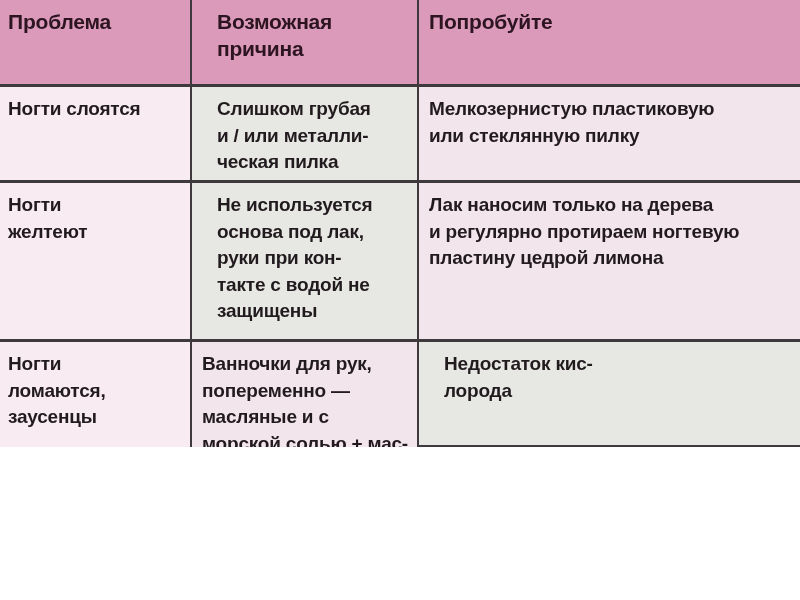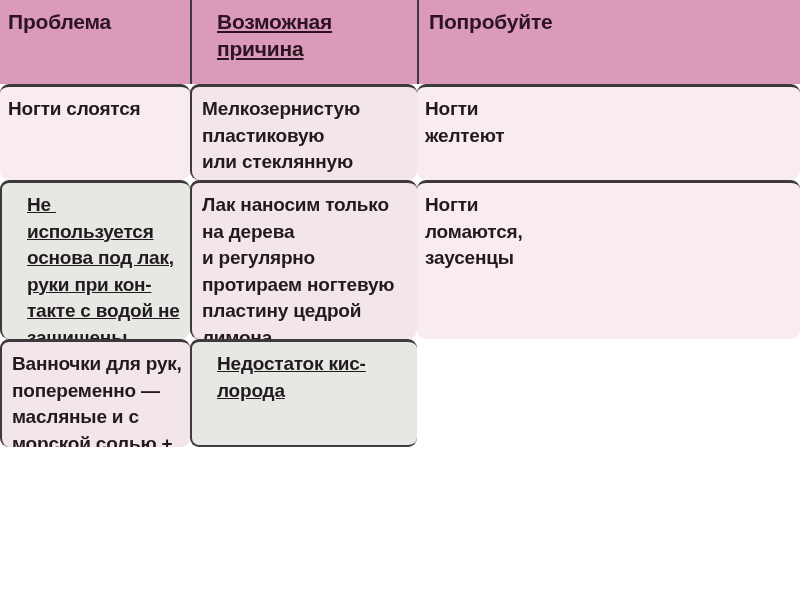--- a/index.html
+++ b/index.html
@@ -27,48 +27,50 @@
     line-height: 26.5px;
     padding: 9px 8px 0 12px;
     letter-spacing: -0.2px;
     overflow: hidden;
   }
   .c1 { background: var(--problem-col-bg, #f8ecf2); padding-left: 8px; }
   .c2 {
     background: var(--cause-col-bg, #e7e8e3);
     border-left: 2px solid var(--grid-line, #3e393c);
     padding-left: 25px;
-    text-decoration: underline;
   }
   .c3 {
     background: var(--suggestion-col-bg, #f3e5ec);
     border-left: 2px solid var(--grid-line, #3e393c);
     padding-left: 10px;
   }
   .head {
     background: var(--header-bg, #db9aba) !important;
     color: var(--header-text, #2c1420);
     font-size: 21px;
     line-height: 27px;
     padding-top: 8px;
   }
-  .rb { border-top: 3px solid var(--grid-line, #3e393c); border-radius: 9px; }
+  .rb { border-top: 3px solid var(--grid-line, #3e393c); }
   .lastrow { border-bottom: 2px solid var(--grid-line, #3e393c); }
 </style>
 </head>
 <body>
 
 <div class="tbl">
 
   <div class="cell head c1">Проблема</div>
   <div class="cell head c2">Возможная
 причина</div>
   <div class="cell head c3">Попробуйте</div>
 
   <div class="cell c1 rb">Ногти слоятся</div>
+  <div class="cell c2 rb">Слишком грубая
+и / или металли-
+ческая пилка</div>
   <div class="cell c3 rb">Мелкозернистую пластиковую
 или стеклянную пилку</div>
 
   <div class="cell c1 rb">Ногти
 желтеют</div>
   <div class="cell c2 rb">Не используется
 основа под лак,
 руки при кон-
 такте с водой не
 защищены</div>

